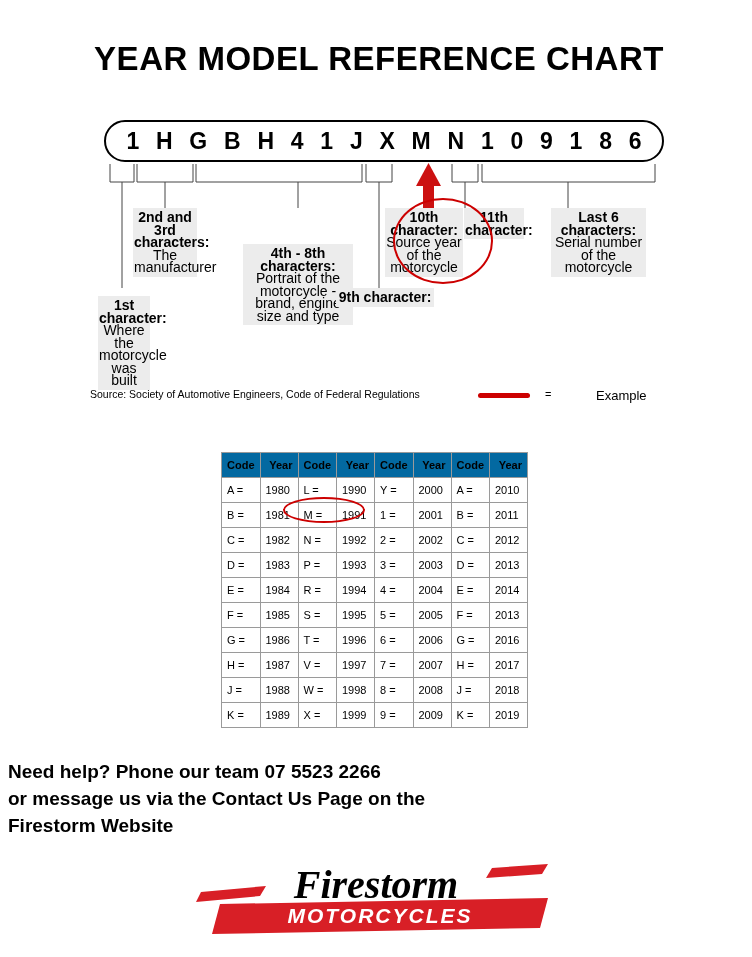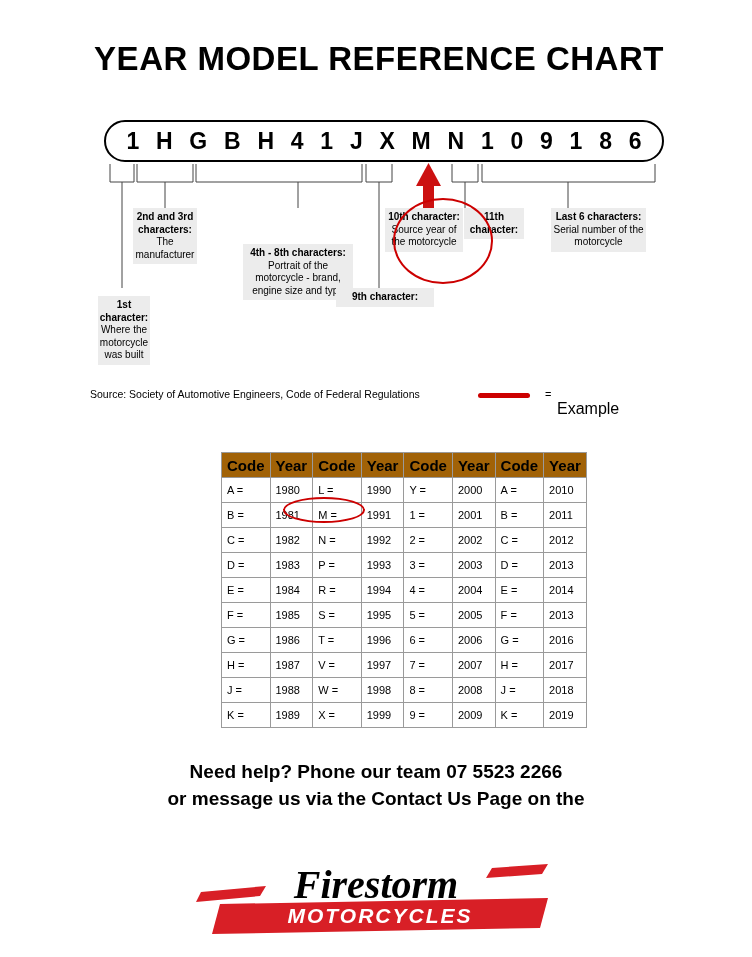--- a/index.html
+++ b/index.html
@@ -56,21 +56,21 @@
     top: 0; left: 0;
     width: 752px; height: 957px;
     pointer-events: none;
   }
 
   
   .note {
     position: absolute;
     background: #ececec;
     border: 0;
-    font-size: 10px;
+    font-size: 14px;
     line-height: 12.5px;
     text-align: center;
     padding: 3px 1px;
     color: #000;
   }
   .note b { font-weight: bold; }
 
   
   .source {
     position: absolute;
@@ -88,24 +88,23 @@
     border-radius: 3px;
   }
   .example-eq {
     position: absolute;
     left: 545px;
     top: 388px;
     font-size: 11px;
   }
   .example-label {
     position: absolute;
-    left: 557px;
+    left: 596px;
     top: 388px;
-    font-size: 16px;
-    margin-top: 12px;
+    font-size: 13px;
   }
 
   
   .code-table {
     position: absolute;
     left: 221px;
     top: 452px;
     border-collapse: collapse;
     font-size: 11px;
     background: #fff;
@@ -113,23 +112,23 @@
   .code-table th, .code-table td {
     border: 1px solid #9a9a9a;
     padding: 3px 5px;
     height: 25px;
     text-align: left;
     font-weight: normal;
     white-space: nowrap;
   }
   .code-table th {
     font-weight: bold;
-    background: #a16207;
-    text-align: center;
-    font-size: 15px;
+    background: #0369a1;
+    text-align: right;
+    font-size: 11px;
   }
   .code-table td.code-cell { width: 38px; }
   .code-table td.year-cell { width: 38px; text-align: left; }
 
   
   .ellipse-m {
     position: absolute;
     left: 283px;
     top: 497px;
     width: 82px;
@@ -145,24 +144,24 @@
     height: 86px;
     border: 2.5px solid #cc0000;
     border-radius: 50%;
   }
 
   
   .help {
     position: absolute;
     left: 0; top: 758px;
     width: 752px;
-    text-align: center;
     font-size: 19px;
     font-weight: bold;
     line-height: 27px;
+    padding-left: 8px;
   }
 
   
   .logo-wrap {
     position: absolute;
     left: 196px;
     top: 862px;
     width: 360px;
     height: 72px;
   }
@@ -375,20 +374,21 @@
       <td class="year-cell">2019</td>
     </tr>
   </tbody>
 </table>
 
 <div class="ellipse-m"></div>
 
 <div class="help">
   <div>Need help?  Phone our team 07 5523 2266</div>
   <div>or message us via the Contact Us Page on the</div>
+  <div>Firestorm Website</div>
 </div>
 
 <div class="logo-wrap">
   <svg viewBox="0 0 360 72" width="360" height="72" xmlns="http://www.w3.org/2000/svg">
 
     <g>
       <polygon points="18,8 352,2 344,40 8,46" fill="#ffffff"></polygon>
       <text x="180" y="36" text-anchor="middle" font-family="Liberation Serif, serif" font-size="40" font-style="italic" font-weight="bold" fill="#000000">Firestorm</text>
 
       <polygon points="5,30 70,24 64,34 0,40" fill="#d81f26"></polygon>

